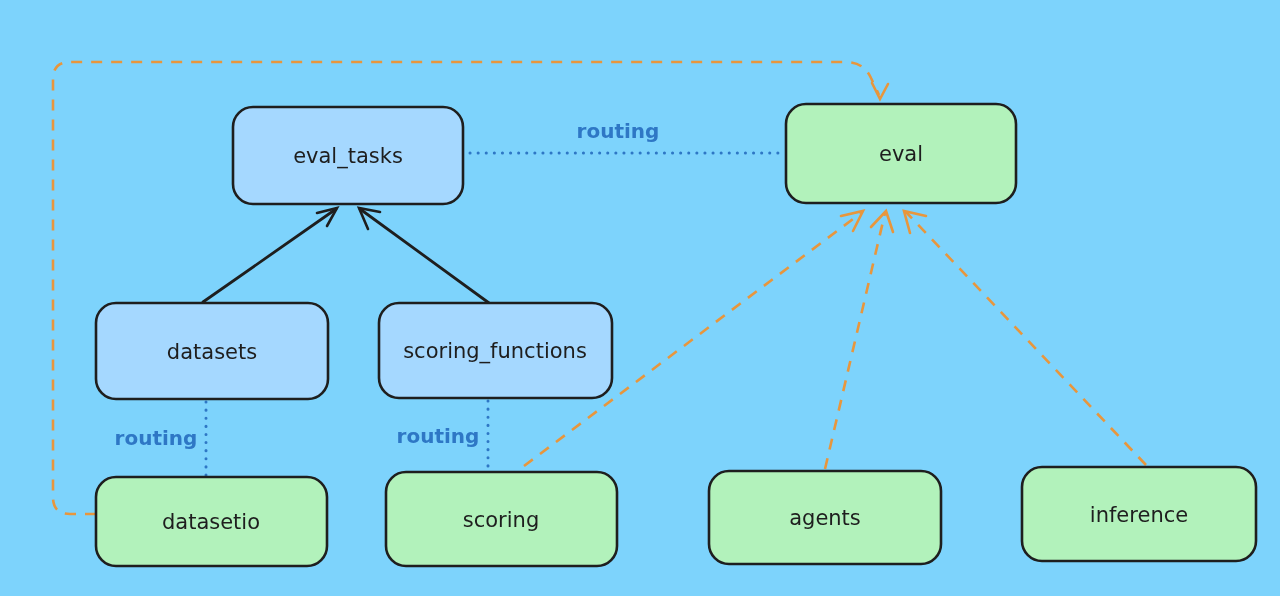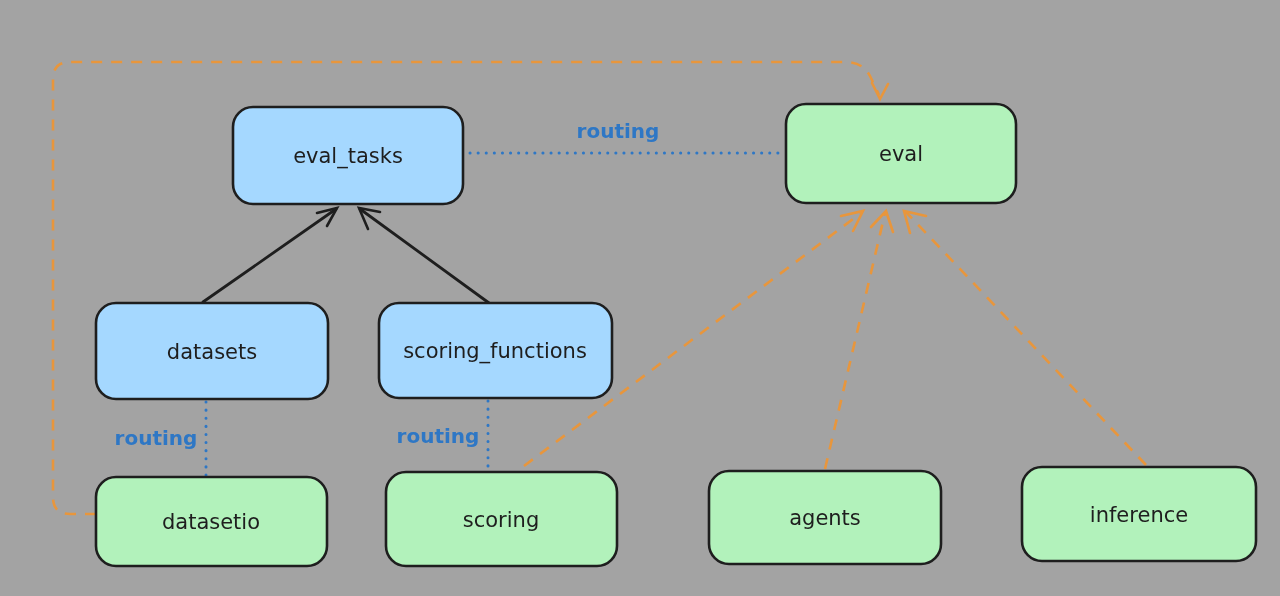--- a/index.html
+++ b/index.html
@@ -4,21 +4,21 @@
 <style>
   html, body {
     margin: 0;
     padding: 0;
     background: #ffffff;
   }
   .canvas {
     position: relative;
     width: 1280px;
     height: 596px;
-    background: #a3a3a3;
+    background: #7dd3fc;
     overflow: hidden;
     font-family: "DejaVu Sans", "Liberation Sans", sans-serif;
   }
   svg { display: block; }
 
   .node-box {
     stroke: var(--color-ink, #1e1e1e);
     stroke-width: 2.6;
   }
   .node-box.blue  { fill: var(--color-blue-fill, #a5d8ff); }

